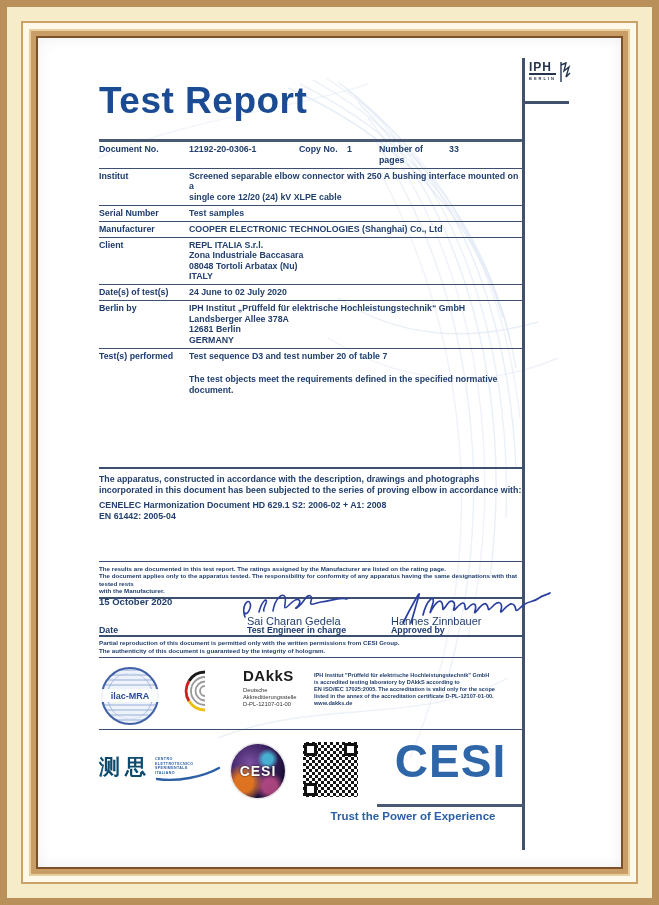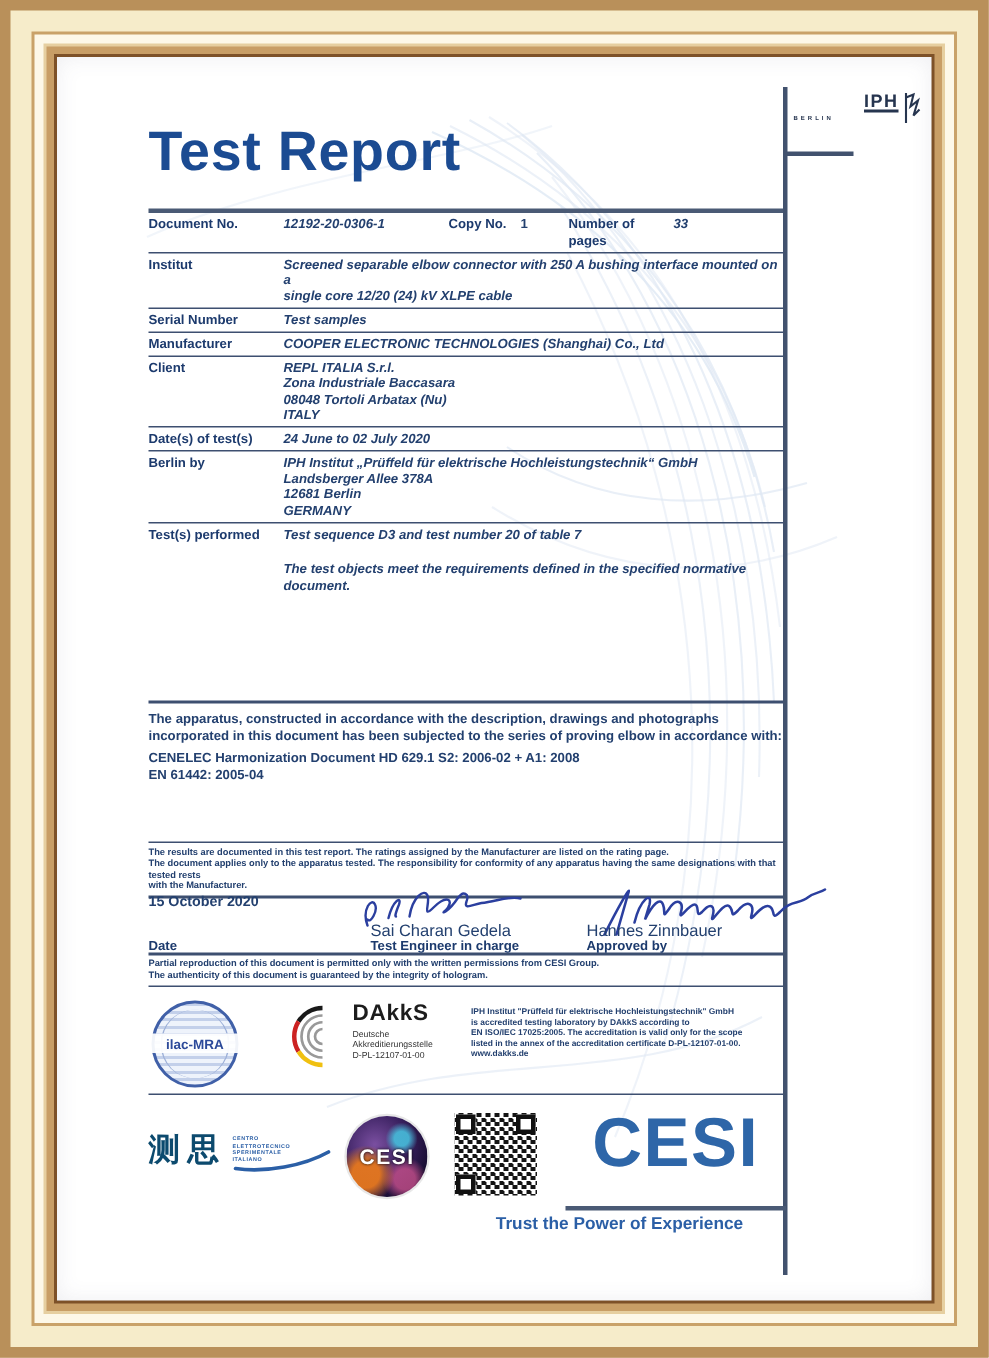--- a/index.html
+++ b/index.html
@@ -15,32 +15,32 @@
       0 0 0 9px #e6cfa0,
       0 0 0 15px #fdf8e8,
       0 0 0 17px #c9a269,
       0 0 0 31px #f6ecca,
       0 0 0 38px #b9905a;
   }
   .wm{position:absolute;inset:0;pointer-events:none;}
   
   .vrule{position:absolute;left:484px;top:20px;width:3px;height:792px;background:#42526e;}
   .iph{position:absolute;left:491px;top:23px;display:flex;align-items:flex-start;gap:2px;color:#26354f;}
-  .iph-name{font-size:12px;font-weight:bold;letter-spacing:1px;border-bottom:2px solid #26354f;line-height:12px;margin-left:47px;}
+  .iph-name{font-size:12px;font-weight:bold;letter-spacing:1px;border-bottom:2px solid #26354f;line-height:12px;}
   .iph-city{font-size:4px;letter-spacing:2px;font-weight:bold;margin-top:1px;}
   .iph-rule{position:absolute;left:484px;top:63px;width:47px;height:3px;background:#42526e;}
   
   .title{position:absolute;left:61px;top:42px;font-size:37px;font-weight:bold;letter-spacing:.5px;color:#1b4b92;text-align:right;}
   .title-rule{position:absolute;left:61px;top:101px;width:423px;height:3px;background:#4a5a75;}
   
   .dtable{position:absolute;left:61px;top:104px;width:423px;color:#23406f;}
   .trow{display:flex;border-bottom:1.5px solid #3d4f70;padding:2px 0 2.5px 0;font-size:8.8px;line-height:10.5px;font-weight:bold;}
   .trow.last{border-bottom:none;}
   .tlabel{width:90px;flex:none;color:#1c3a6d;}
-  .tvalue{flex:1;font-style:italic;}
+  .tvalue{flex:1;}
   .c-n{width:110px;flex:none;}
   .c-l2{width:48px;flex:none;color:#1c3a6d;}
   .c-v2{width:32px;flex:none;}
   .c-l3{width:70px;flex:none;color:#1c3a6d;}
   .pre{white-space:pre-line;}
   .result-par{margin-top:13px;}
   
   .statement{position:absolute;left:61px;top:429px;width:423px;border-top:2.5px solid #3d4f70;padding-top:5px;color:#23406f;font-size:8.8px;line-height:10.5px;font-weight:bold;}
   .standards{margin-top:5px;}
   .results{position:absolute;left:61px;top:523px;width:423px;border-top:1.5px solid #3d4f70;border-bottom:2px solid #3d4f70;padding:2.5px 0;font-size:6.2px;line-height:7.6px;color:#23406f;font-weight:bold;}
@@ -57,21 +57,21 @@
   .repro{position:absolute;left:61px;top:601px;width:423px;border-bottom:1.5px solid #3d4f70;padding-bottom:3px;font-size:6.2px;line-height:7.6px;color:#23406f;font-weight:bold;}
   
   .accred{position:absolute;left:61px;top:626px;width:423px;height:66px;border-bottom:1.5px solid #3d4f70;}
   .ilac{position:absolute;left:2px;top:3px;width:58px;height:58px;}
   .globe{position:absolute;inset:0;border-radius:50%;border:2.5px solid #4060a8;
          background:repeating-linear-gradient(180deg,#c3d0ea 0 2px,#eef3fb 2px 5px);}
   .globe:after{content:"";position:absolute;inset:4px;border-radius:50%;
          border-left:1.5px solid #9db0d8;border-right:1.5px solid #9db0d8;}
   .ilac-band{position:absolute;left:-3px;top:22px;width:64px;height:13px;background:rgba(255,255,255,.93);
          display:flex;align-items:center;justify-content:center;font-size:9px;font-weight:bold;color:#2c4a9a;text-align:center;}
-  .dakks{position:absolute;left:88px;top:4px;display:flex;gap:2px;color:#1c1c1c;}
+  .dakks{position:absolute;left:78px;top:4px;display:flex;gap:20px;color:#1c1c1c;}
   .dakks-col{display:flex;flex-direction:column;}
   .dakks-name{font-size:15px;font-weight:bold;line-height:16px;letter-spacing:.5px;}
   .dakks-sub{font-size:5.8px;line-height:7px;color:#333;margin-top:3px;}
   .accred-note{position:absolute;left:215px;top:8px;width:208px;font-size:5.6px;line-height:7px;color:#23406f;font-weight:bold;}
   
   .blogos{position:absolute;left:61px;top:704px;width:310px;height:72px;}
   .cn-logo{position:absolute;left:0;top:12px;display:flex;gap:4px;align-items:flex-start;}
   .cn-chars{font-size:21px;font-weight:bold;color:#0c4a6e;letter-spacing:5px;line-height:26px;}
   .centro{font-size:3.6px;line-height:4.6px;color:#2b5fa6;font-weight:bold;letter-spacing:.4px;text-transform:uppercase;margin-top:3px;}
   .swoosh{position:absolute;left:56px;top:24px;}

